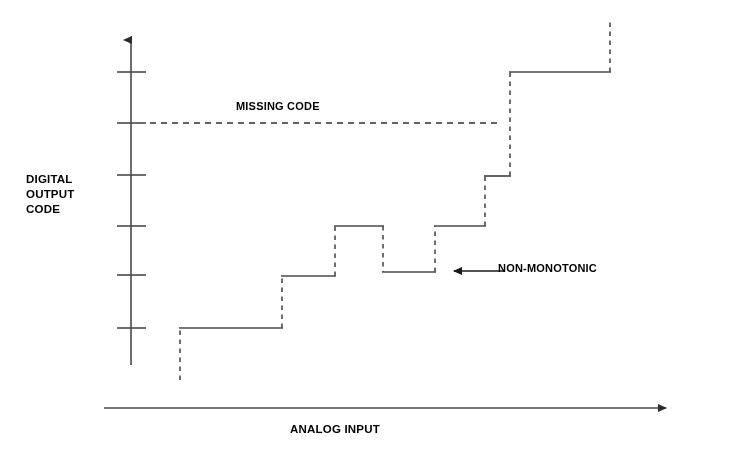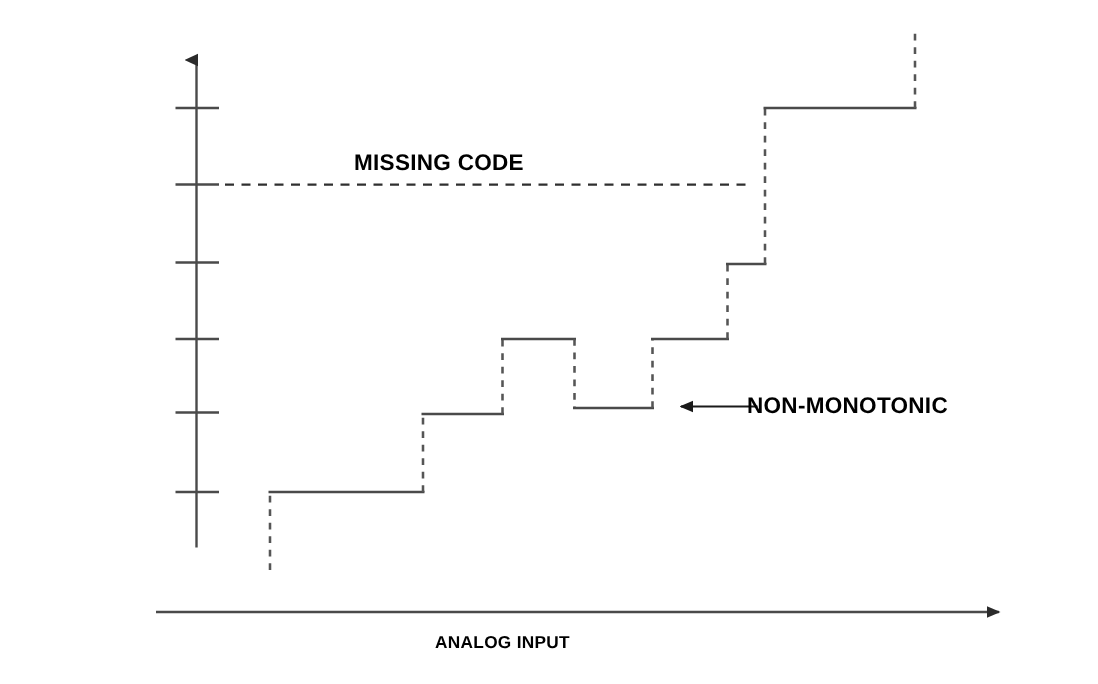--- a/index.html
+++ b/index.html
@@ -33,21 +33,21 @@
     font-size: 11.5px;
     color: #000000;
     letter-spacing: 0.2px;
     line-height: 15px;
     white-space: pre;
   }
   .annot-label {
     position: absolute;
     font-family: "Liberation Sans", sans-serif;
     font-weight: bold;
-    font-size: 15px;
+    font-size: 11px;
     color: #000000;
     letter-spacing: 0.2px;
     white-space: nowrap;
   }
   #y-axis-title {
     left: 26px;
     top: 172px;
     text-align: left;
   }
   #x-axis-title {
@@ -126,20 +126,23 @@
       <line x1="510" y1="176" x2="510" y2="72" stroke="#555555" stroke-width="1.7" stroke-dasharray="4.5 4.5"></line>
 
       <line x1="509" y1="72" x2="611" y2="72" stroke="#4a4a4a" stroke-width="1.7"></line>
 
       <line x1="610" y1="72" x2="610" y2="18" stroke="#555555" stroke-width="1.7" stroke-dasharray="4.5 4.5"></line>
     </g>
 
     <line x1="505" y1="271" x2="454" y2="271" stroke="#1a1a1a" stroke-width="1.4" marker-end="url(#arrow-left)"></line>
   </svg>
 
+  <div class="axis-label" id="y-axis-title" style="white-space: pre;">DIGITAL
+OUTPUT
+CODE</div>
 
   <div class="axis-label" id="x-axis-title">ANALOG INPUT</div>
 
   <div class="annot-label" id="missing-code-label">MISSING CODE</div>
 
   <div class="annot-label" id="non-monotonic-label">NON-MONOTONIC</div>
 
 </div>
 
 </body></html>

